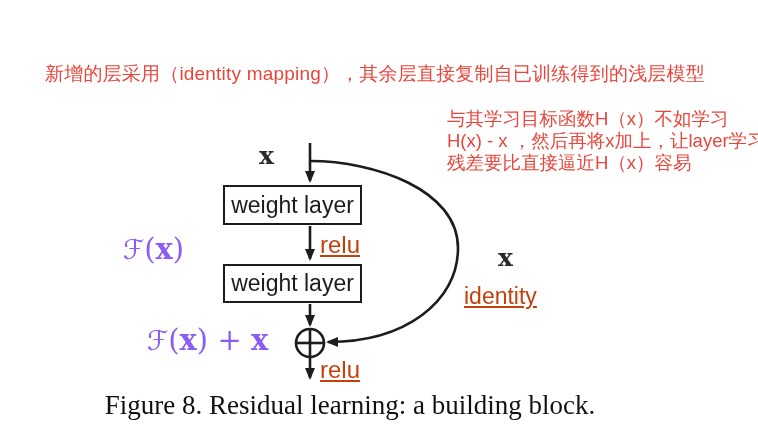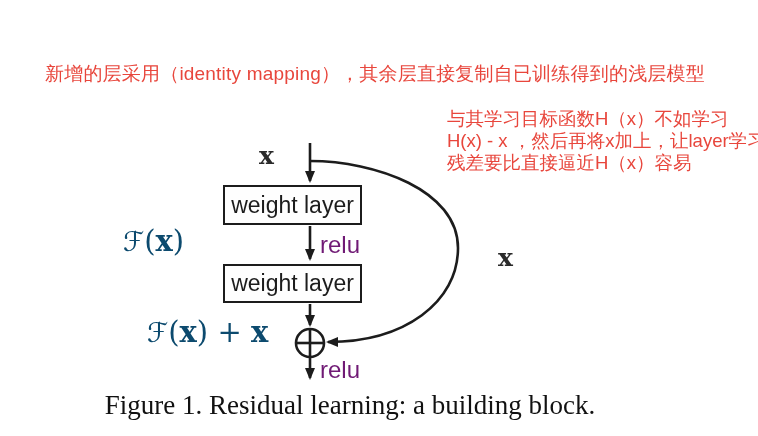--- a/index.html
+++ b/index.html
@@ -36,29 +36,31 @@
     border: 2.4px solid #1c1c1c;
     background: #fefefe;
     box-sizing: border-box;
     display: flex;
     align-items: center;
     justify-content: center;
     font-size: 23px;
     color: #1c1c1c;
   }
   .diagram-label {
-    color: #701a75;
+    color: #c2410c;
     font-size: 24px;
     white-space: nowrap;
+    text-decoration: underline;
   }
   .math {
     font-family: "DejaVu Serif", serif;
-    color: #0c4a6e;
+    color: #8b5cf6;
     font-size: 29px;
     white-space: nowrap;
+    margin-top: 8px;
   }
   .math .script-f {
     font-family: "DejaVu Sans", sans-serif;
     font-style: italic;
     font-size: 27px;
   }
   .math .bx {
     font-weight: bold;
   }
   .x-label {
@@ -126,22 +128,23 @@
   </div>
 
   <div class="abs diagram-label" style="left:320px; top:231px;">relu</div>
 
   <div class="abs weight-box" style="left:223px; top:264px; height:39px;">
     <span>weight layer</span>
   </div>
 
   <div class="abs x-label" style="left:498px; top:243px;">x</div>
 
+  <div class="abs diagram-label" style="left:464px; top:283px; font-size:23px;">identity</div>
 
   <div class="abs math" style="left:147px; top:315px;">
     <span class="script-f">ℱ</span><span>(</span><span class="bx">x</span><span>)</span><span> + </span><span class="bx">x</span>
   </div>
 
   <div class="abs diagram-label" style="left:320px; top:356px;">relu</div>
 
-  <div class="abs caption">Figure 1. Residual learning: a building block.</div>
+  <div class="abs caption">Figure 8. Residual learning: a building block.</div>
 
 </div>
 
 </body></html>

